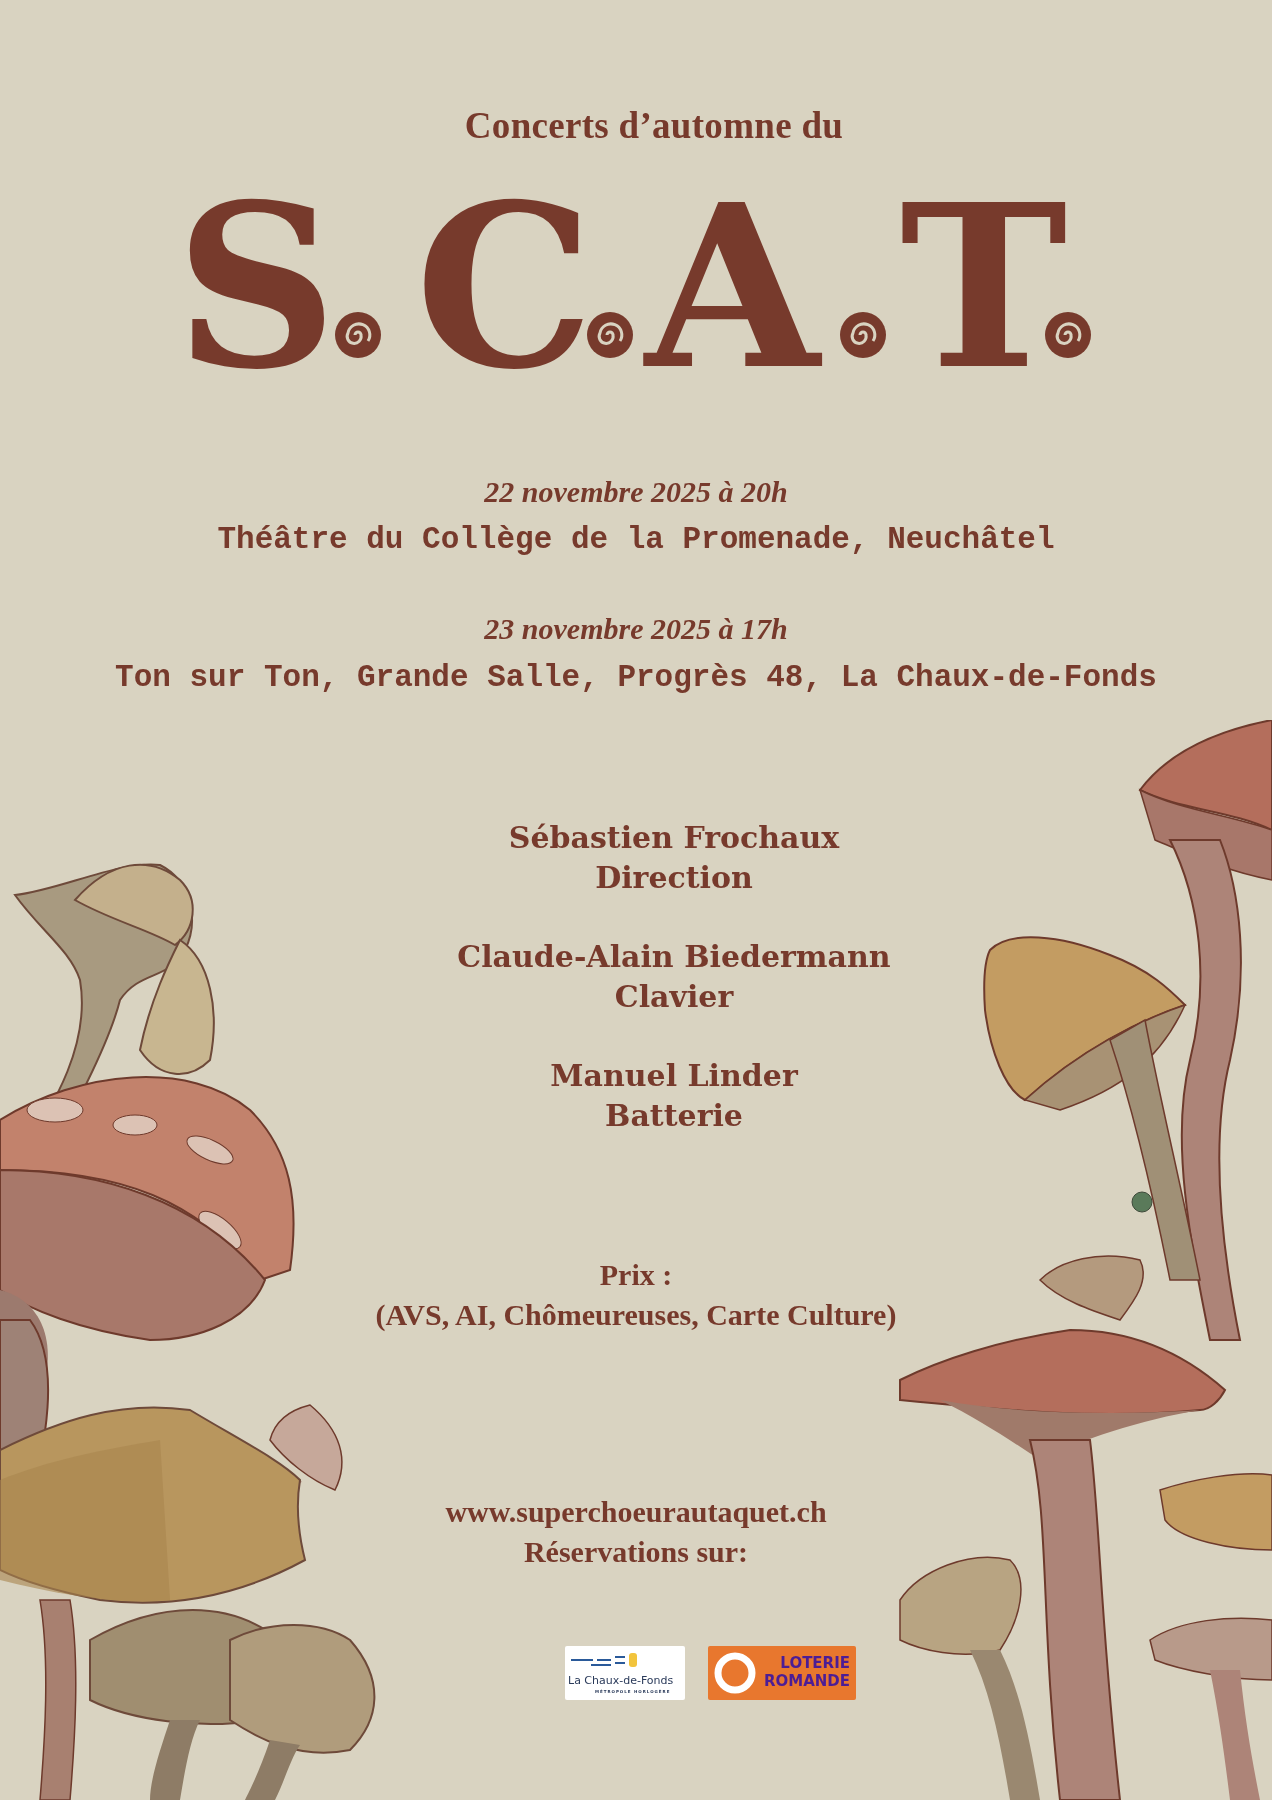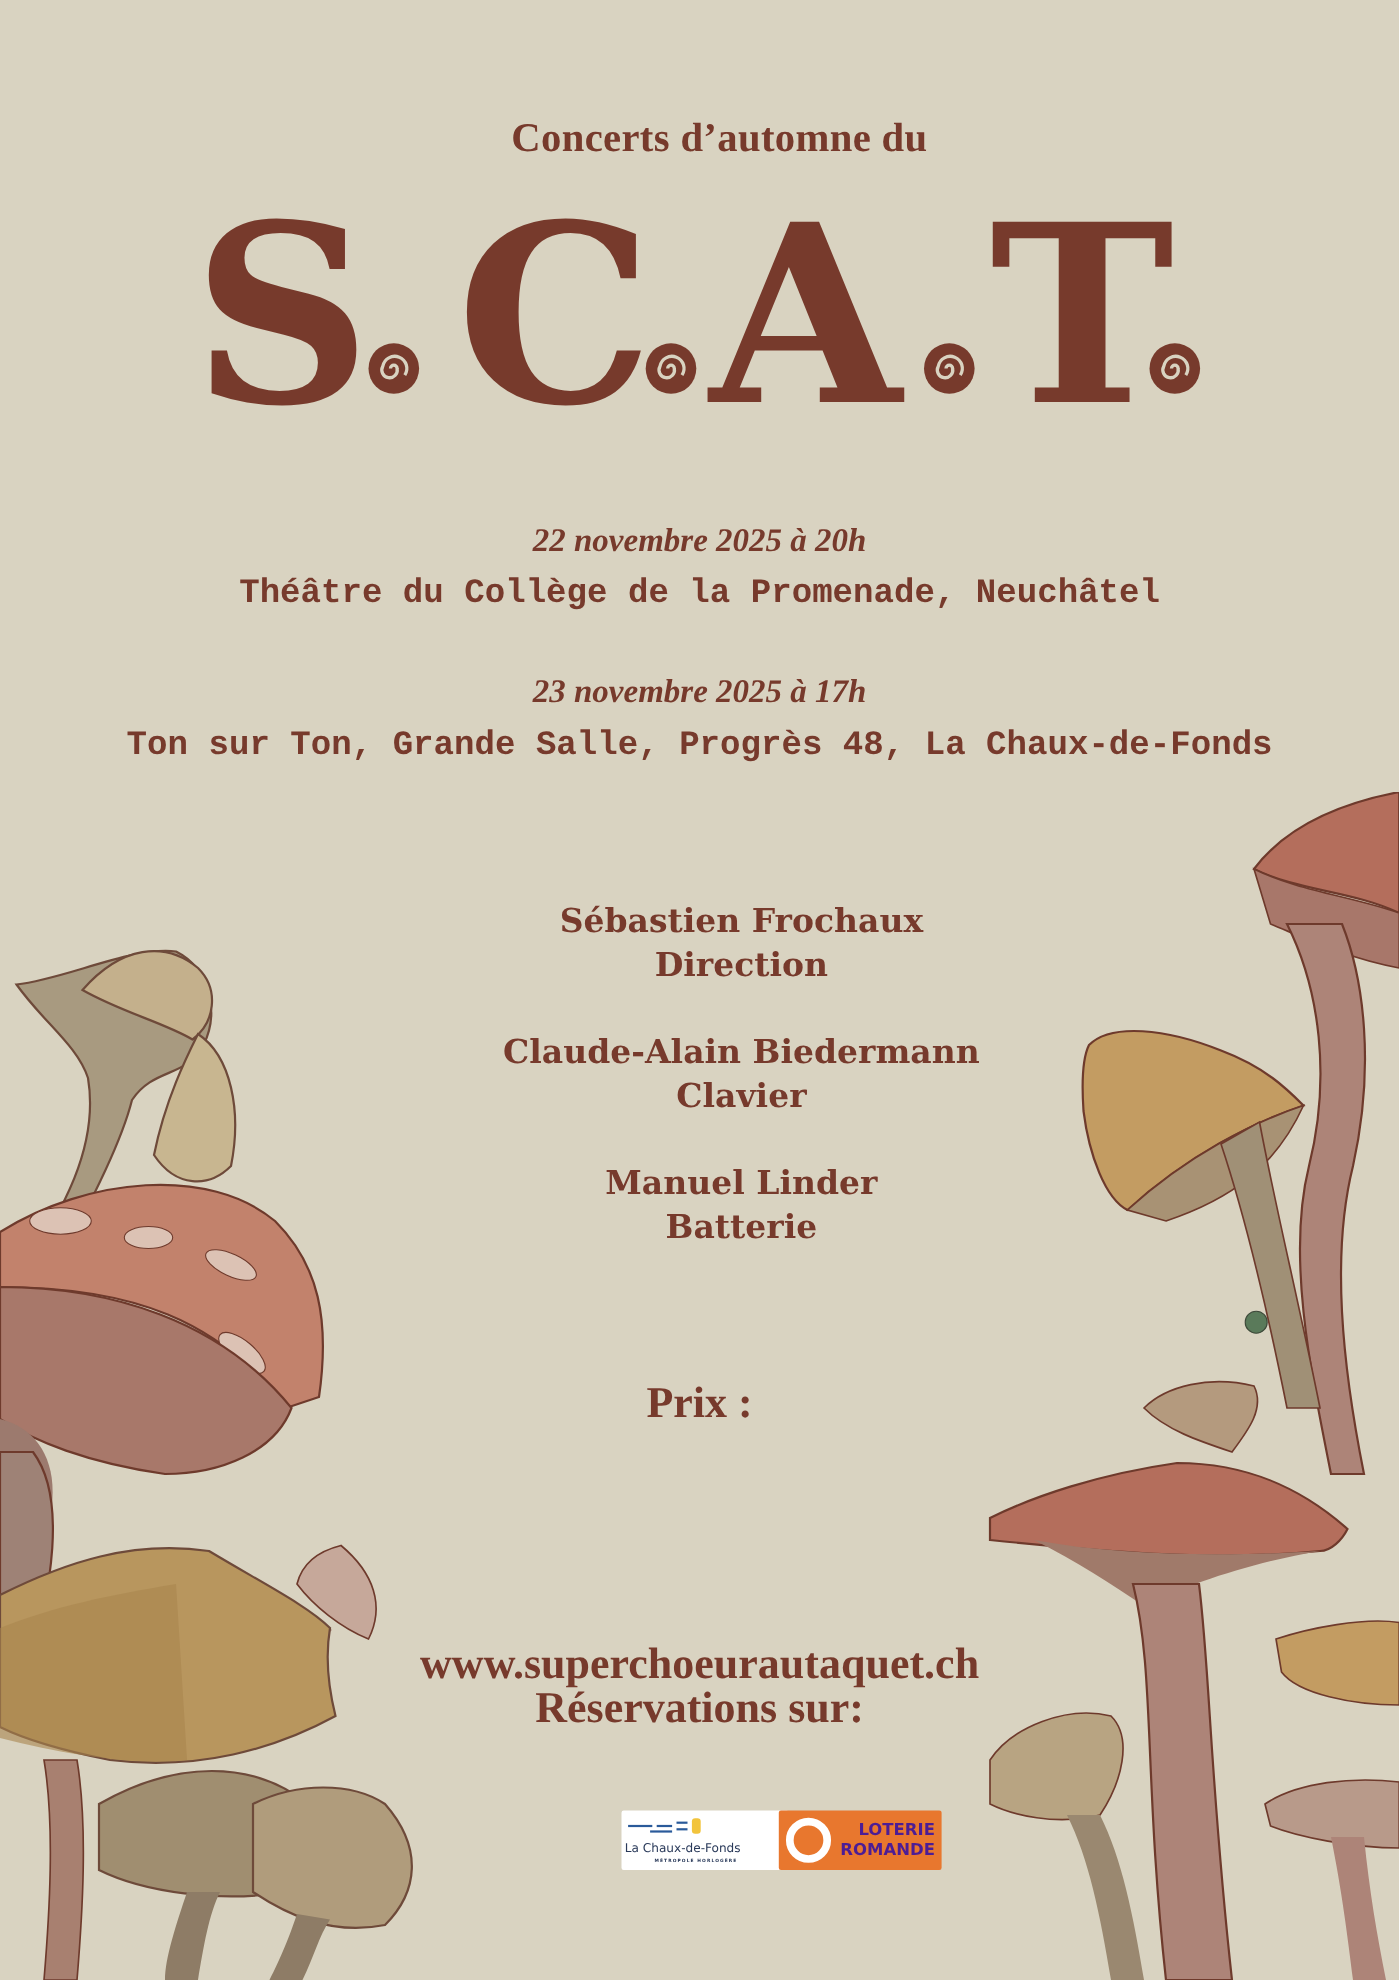--- a/index.html
+++ b/index.html
@@ -7,22 +7,22 @@
          font-family:"DejaVu Serif","Liberation Serif",serif; color:#773a2c; }
   .abs { position:absolute; }
   .center { left:0; width:1272px; text-align:center; }
   .subtitle { top:104px; font-size:37px; font-weight:bold; font-family:"Liberation Serif",serif; letter-spacing:0.3px;padding-left:18px; }
   .scat { top:175px; height:200px; }
   .scat-letter { position:absolute; top:0; font-size:225px; font-weight:bold; font-family:"DejaVu Serif",serif; line-height:1; color:#773a2c; }
   .swirl { position:absolute; }
   .date { font-size:30px; font-weight:bold; font-family:"Liberation Serif",serif;font-style:italic; }
   .venue { font-size:31px; font-weight:bold; font-family:Liberation Mono, monospace; }
   .person { font-size:30px; font-weight:bold; font-family:"DejaVu Serif",serif; line-height:40px;margin-left:38px; }
-  .info { font-size:40px; font-weight:bold; font-family:"Liberation Serif",serif; line-height:40px; }
-  .logo-cdf { left:565px; top:1646px; width:120px; height:54px; background:#fff; border-radius:2px;padding-left:32px; }
+  .info { font-size:30px; font-weight:bold; font-family:"Liberation Serif",serif; line-height:40px; }
+  .logo-cdf { left:565px; top:1646px; width:120px; height:54px; background:#fff; border-radius:2px; }
   .logo-lr { left:708px; top:1646px; width:148px; height:54px; background:#e8772e; border-radius:2px; }
   .deco { position:absolute; pointer-events:none; }
 </style>
 </head>
 <body>
 
 <svg class="deco" style="left:0;top:840px" width="420" height="960" viewBox="0 0 420 960">
 
   <path d="M10 330 C60 260 90 200 80 140 C70 110 40 90 15 55 C60 50 120 20 160 25 C190 40 200 80 185 110 C170 140 140 130 120 160 C110 200 80 260 40 330 Z" fill="#a89a80" stroke="#6e4a3a" stroke-width="2"></path>
   <path d="M75 60 C110 20 150 15 180 40 C200 60 195 90 175 105 C150 90 110 80 75 60 Z" fill="#c4b08c" stroke="#6e4a3a" stroke-width="2"></path>
@@ -114,20 +114,21 @@
   <div>Claude-Alain Biedermann</div>
   <div>Clavier</div>
 </div>
 <div class="abs center person" style="top:1056px">
   <div>Manuel Linder</div>
   <div>Batterie</div>
 </div>
 
 <div class="abs center info" style="top:1255px">
   <div>Prix :</div>
+  <div>(AVS, AI, Chômeureuses, Carte Culture)</div>
 </div>
 
 <div class="abs center info" style="top:1492px">
   <div>www.superchoeurautaquet.ch</div>
   <div>Réservations sur:</div>
 </div>
 
 <div class="abs logo-cdf">
   <svg style="position:absolute;left:4px;top:4px" width="82" height="22" viewBox="0 0 82 22">
     <rect x="2" y="9" width="22" height="2" fill="#2a5a9a"></rect>

